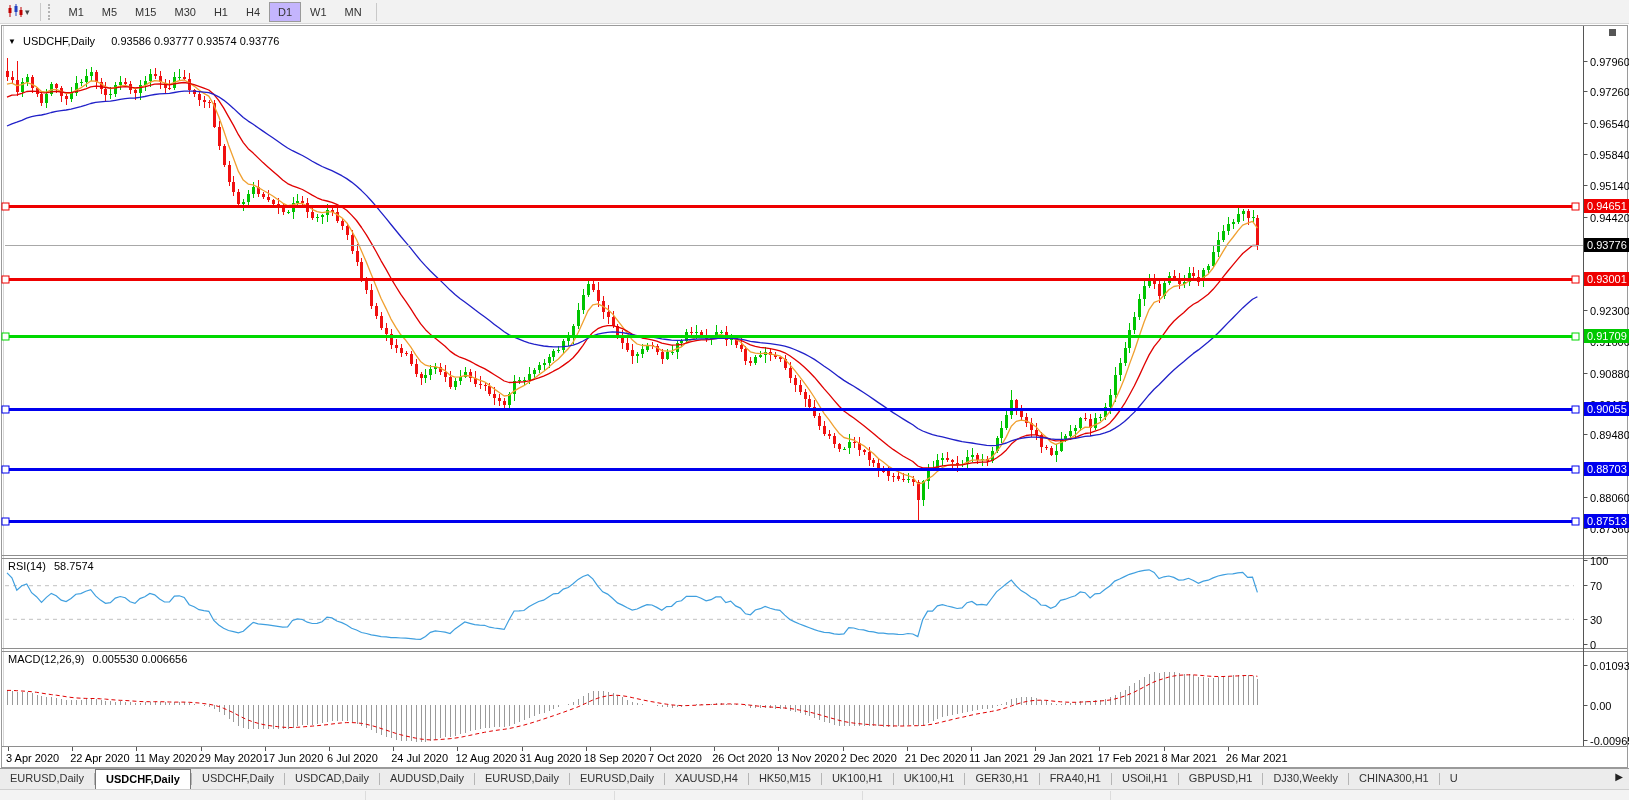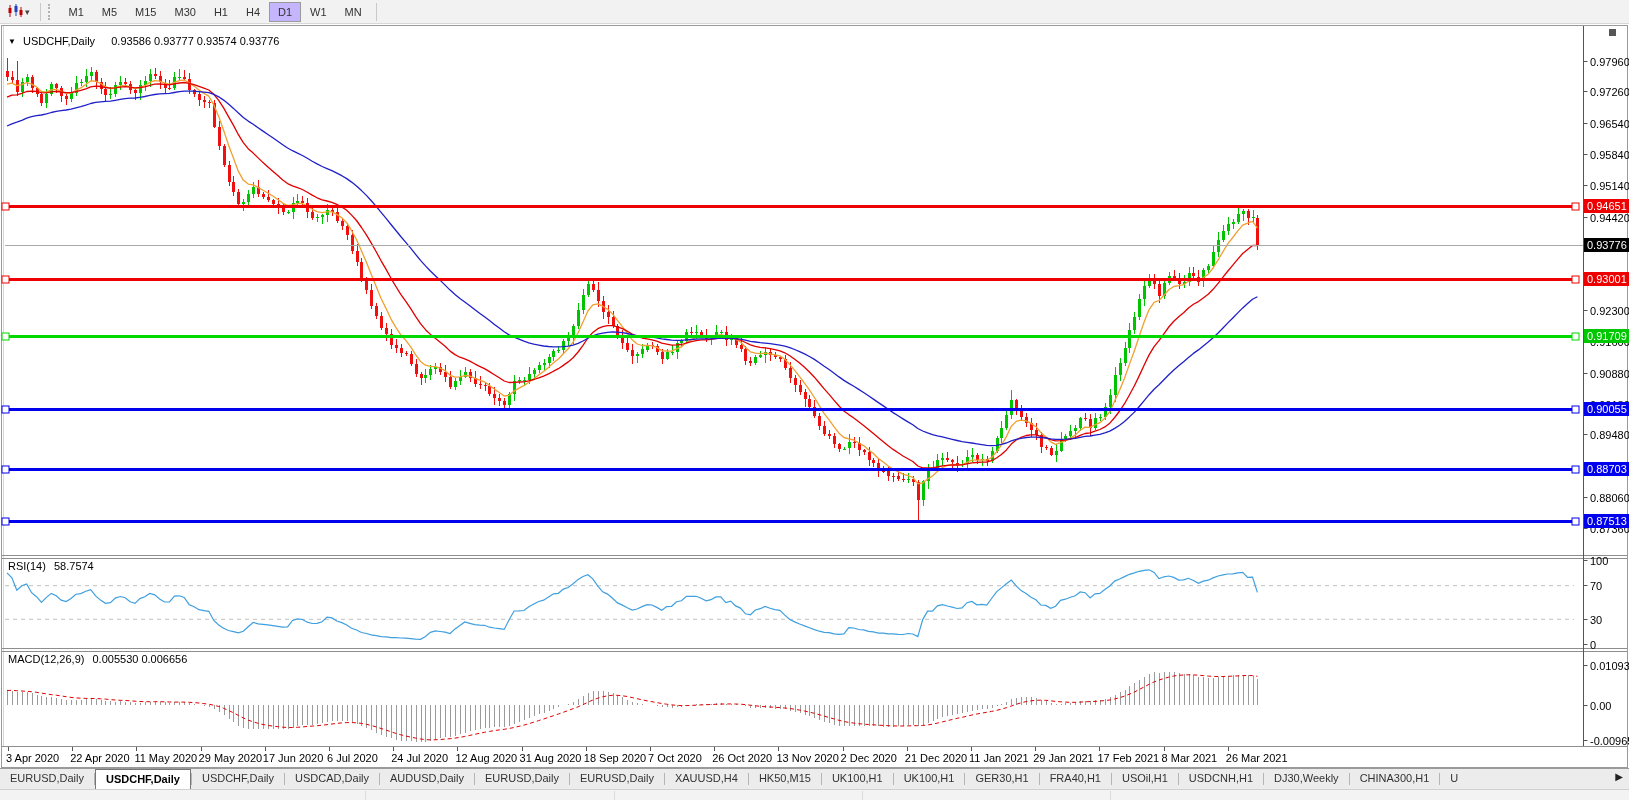--- a/index.html
+++ b/index.html
@@ -1029,21 +1029,21 @@
       <div class="tab">UK100,H1</div>
       <div class="tabsep"></div>
       <div class="tab">UK100,H1</div>
       <div class="tabsep"></div>
       <div class="tab">GER30,H1</div>
       <div class="tabsep"></div>
       <div class="tab">FRA40,H1</div>
       <div class="tabsep"></div>
       <div class="tab">USOil,H1</div>
       <div class="tabsep"></div>
-      <div class="tab">USDCNH,H1</div>
+      <div class="tab">GBPUSD,H1</div>
       <div class="tabsep"></div>
       <div class="tab">DJ30,Weekly</div>
       <div class="tabsep"></div>
       <div class="tab">CHINA300,H1</div>
       <div class="tabsep"></div>
       <div class="tab">U</div>
     </div>
   <div class="tab-scroll">▶</div>
 </div>
 <div class="statusbar">

